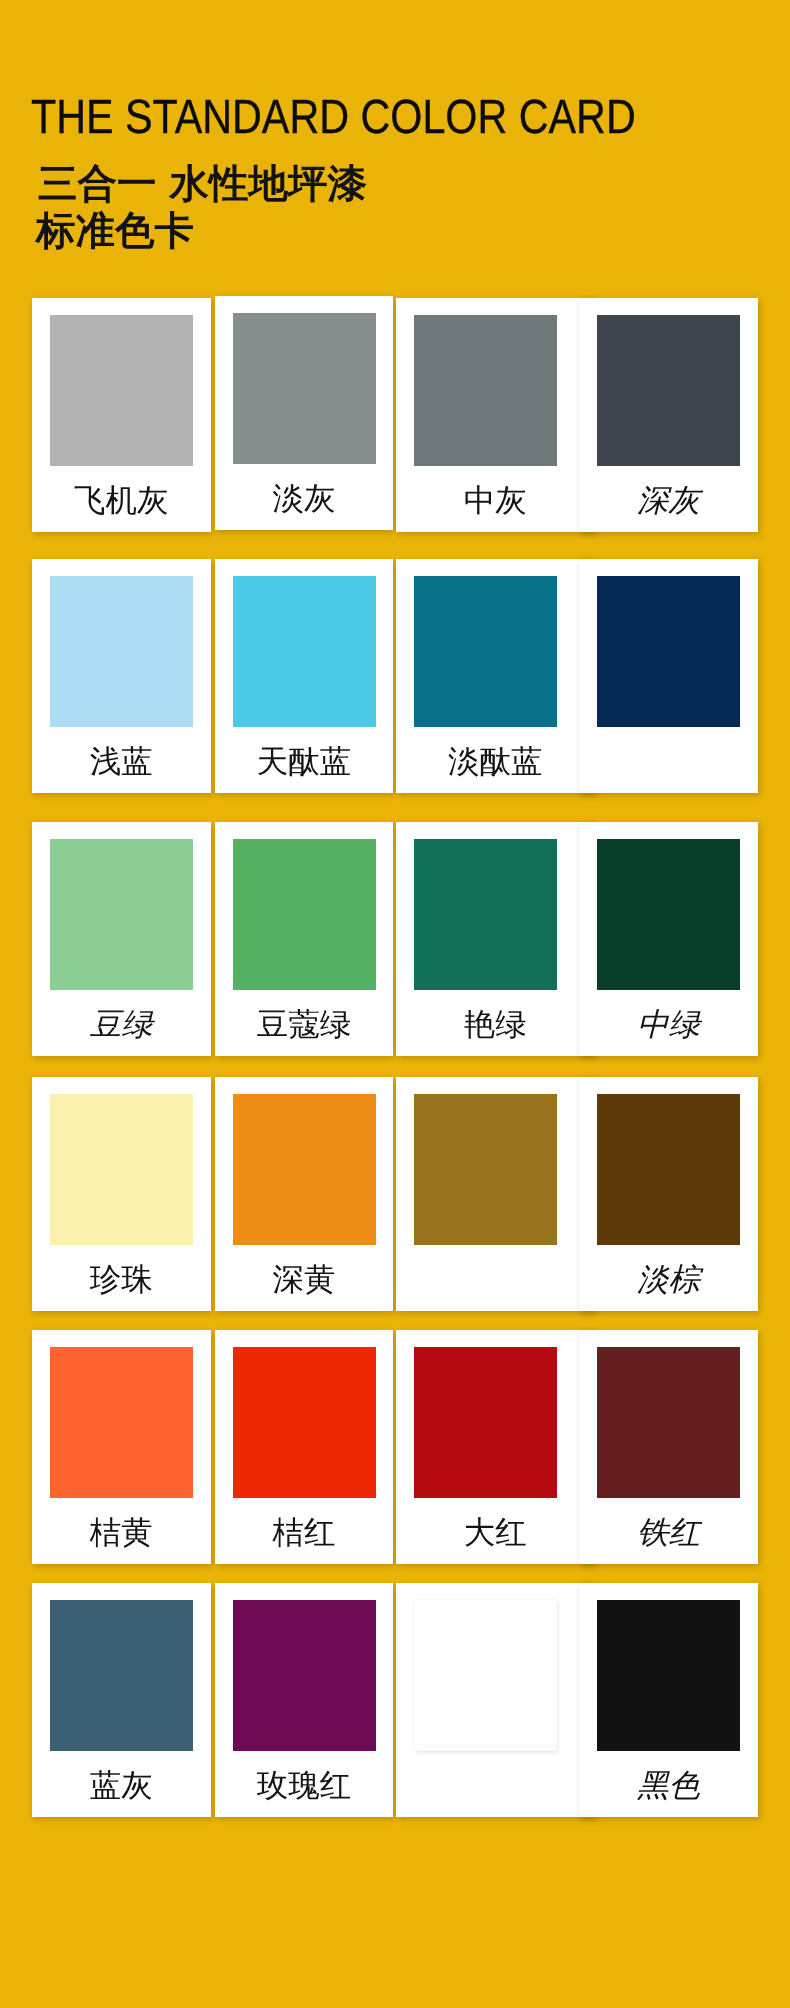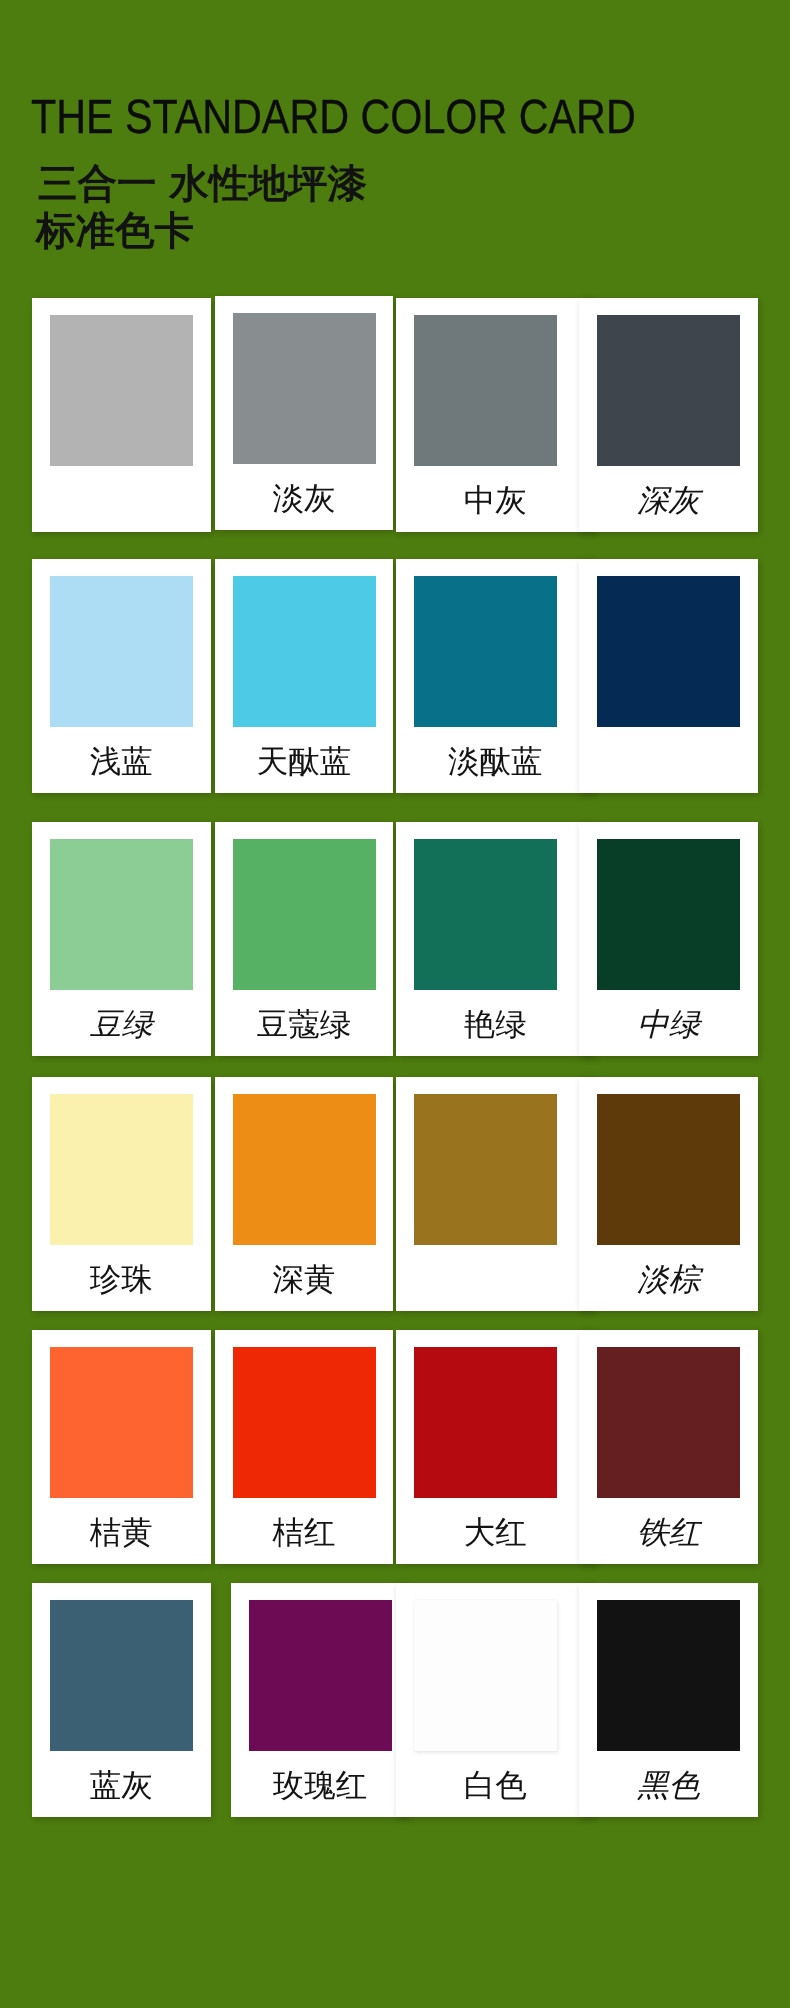--- a/index.html
+++ b/index.html
@@ -5,21 +5,21 @@
 <style>
   html, body { margin:0; padding:0; }
   body {
     width:790px; height:2008px;
     background:#ffffff;
     font-family:"Liberation Sans", sans-serif;
     overflow:hidden;
     -webkit-font-smoothing:antialiased;
     text-rendering:geometricPrecision;
   }
-  .page { position:relative; width:790px; height:2008px; background:#4d7c0f; }
+  .page { position:relative; width:790px; height:2008px; background:#eab308; }
 
   
   .title-en {
     position:absolute; left:31px; top:90px;
     font-family:"Liberation Sans", sans-serif;
     font-size:48px; font-weight:400;
     color:#0c0c0c;
     white-space:nowrap;
     line-height:56px;
     -webkit-text-stroke:0.35px #0c0c0c;
@@ -84,20 +84,21 @@
 <div class="page">
 
   <div class="title-en">THE STANDARD COLOR CARD</div>
   <div class="title-cn l1">三合一 水性地坪漆</div>
   <div class="title-cn l2">标准色卡</div>
 
   <div class="grid">
 
     <div class="card r0 c0" style="top: 298.4px; left: 32px;">
       <div class="swatch" style="background: rgb(179, 179, 179);"></div>
+      <div class="label">飞机灰</div>
     </div>
     <div class="card r0 c1" style="top: 296px; left: 214.8px;">
       <div class="swatch" style="background: rgb(136, 142, 144);"></div>
       <div class="label">淡灰</div>
     </div>
     <div class="card r0 c2" style="top: 298.4px; left: 396.1px;">
       <div class="swatch" style="background: rgb(111, 120, 123);"></div>
       <div class="label">中灰</div>
     </div>
     <div class="card r0 c3" style="top: 298.4px; left: 579.2px;">
@@ -168,27 +169,26 @@
     </div>
     <div class="card r4 c3" style="top: 1330.4px; left: 579.2px;">
       <div class="swatch" style="background: rgb(102, 31, 32);"></div>
       <div class="label">铁红</div>
     </div>
 
     <div class="card r5 c0" style="top: 1583.1px; left: 32px;">
       <div class="swatch" style="background: rgb(59, 95, 115);"></div>
       <div class="label">蓝灰</div>
     </div>
-    <div class="card r5 c1" style="top: 1583.1px; left: 214.8px; margin-left: 16px;">
+    <div class="card r5 c1" style="top: 1583.1px; left: 214.8px;">
       <div class="swatch" style="background: rgb(109, 11, 85);"></div>
       <div class="label">玫瑰红</div>
     </div>
     <div class="card r5 c2" style="top: 1583.1px; left: 396.1px;">
       <div class="swatch is-light" style="background: rgb(253, 253, 253);"></div>
-      <div class="label">白色</div>
     </div>
     <div class="card r5 c3" style="top: 1583.1px; left: 579.2px;">
       <div class="swatch" style="background: rgb(18, 18, 18);"></div>
       <div class="label">黑色</div>
     </div>
   </div>
 
 </div>
 
 </body></html>

